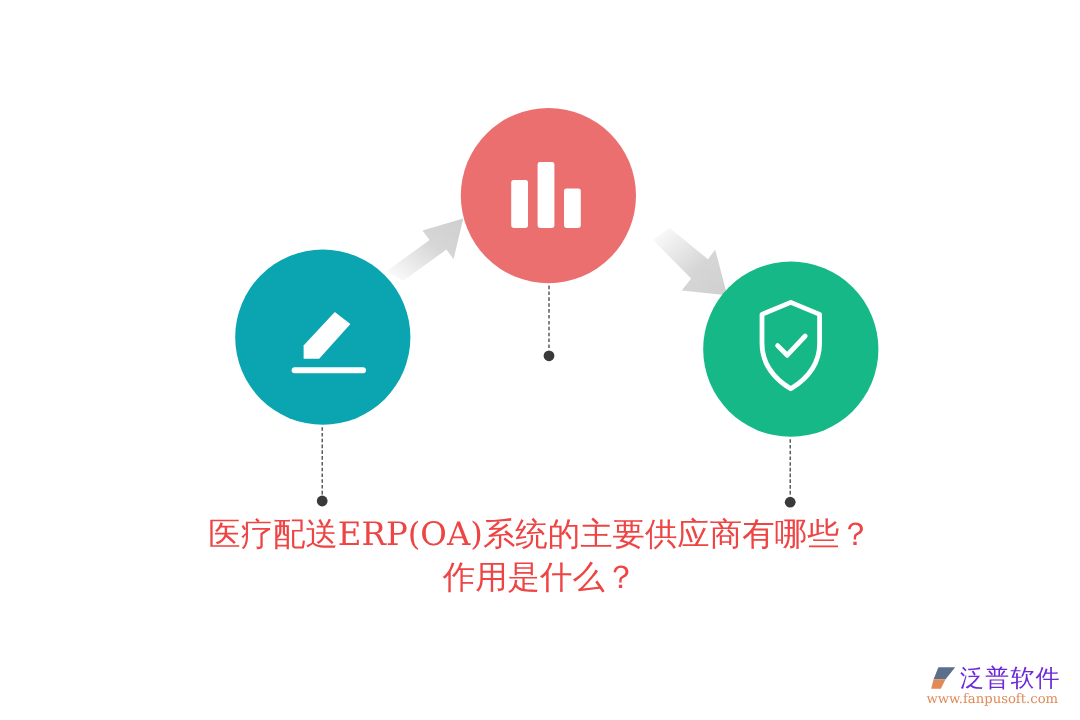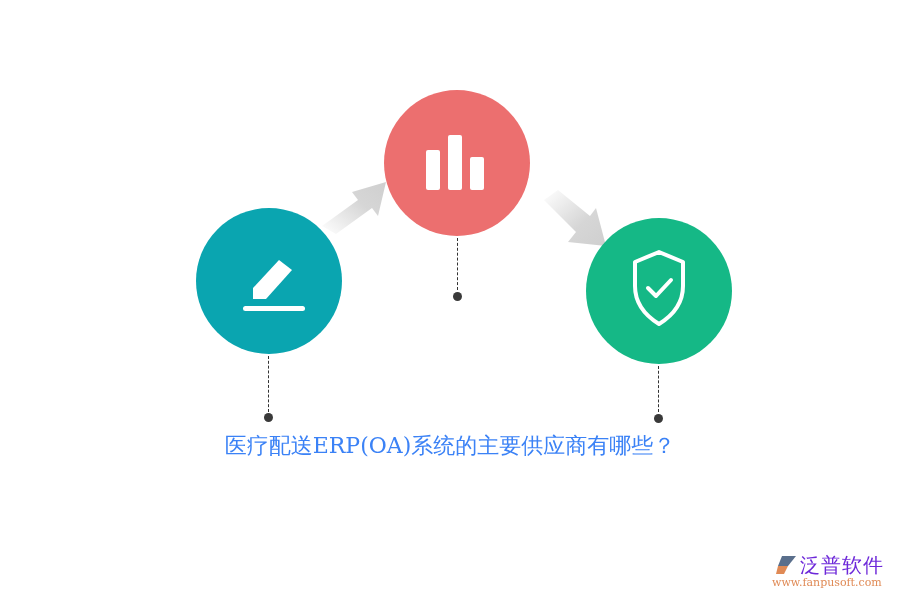--- a/index.html
+++ b/index.html
@@ -5,21 +5,21 @@
   html,body{margin:0;padding:0;background:#ffffff;}
   body{width:900px;height:600px;position:relative;overflow:hidden;font-family:"DejaVu Serif","Liberation Serif",serif;}
   .circle{position:absolute;border-radius:50%;}
   .c1{left:196px;top:208px;width:146px;height:146px;background:#0aa5b0;}
   .c2{left:384px;top:90px;width:146px;height:146px;background:#ec6f6f;}
   .c3{left:586px;top:218px;width:146px;height:146px;background:#15b886;}
   .icon{position:absolute;left:0;top:0;width:146px;height:146px;}
   .dash{position:absolute;width:0;border-left:1.5px dashed #333;}
   .dot{position:absolute;width:9px;height:9px;border-radius:50%;background:#3a3a3a;}
   .arrow{position:absolute;}
-  .title{position:absolute;left:0;width:900px;top:428px;text-align:center;color:#3b82f6;font-size:22px;line-height:36px;}
+  .title{position:absolute;left:0;width:900px;top:428px;text-align:center;color:#ef4444;font-size:27px;line-height:36px;}
   .logo{position:absolute;left:772px;top:552px;width:128px;height:46px;}
   .logo-name{position:absolute;left:28px;top:0;font-family:"DejaVu Sans","Liberation Sans",sans-serif;font-size:20px;color:#6d28d9;letter-spacing:1px;}
   .logo-url{position:absolute;left:0;top:24px;font-family:"DejaVu Serif","Liberation Serif",serif;font-size:11px;color:#e08a55;}
 </style>
 </head>
 <body>
 
 <svg class="arrow" style="left:318px;top:176px;" width="76" height="62" viewBox="0 0 76 62">
   <defs>
     <linearGradient id="g1" x1="0" y1="1" x2="1" y2="0">
@@ -68,20 +68,21 @@
   <svg class="icon" viewBox="0 0 146 146">
     <path d="M73,34 L97,44 L97,68 C97,86 86,98 73,106 C60,98 49,86 49,68 L49,44 Z" fill="none" stroke="#ffffff" stroke-width="4" stroke-linejoin="round"></path>
     <polyline points="62,70 70,78 85,62" fill="none" stroke="#ffffff" stroke-width="4" stroke-linecap="round" stroke-linejoin="round"></polyline>
   </svg>
 </div>
 <div class="dash" style="left:658px;top:366px;height:46px;"></div>
 <div class="dot" style="left:654px;top:414px;"></div>
 
 <div class="title">
   <div>医疗配送ERP(OA)系统的主要供应商有哪些？</div>
+  <div>作用是什么？</div>
 </div>
 
 <div class="logo">
   <svg style="position:absolute;left:2px;top:2px;" width="24" height="22" viewBox="0 0 24 22">
     <polygon points="8,2 22,2 14,12 4,12" fill="#5a6f8c"></polygon>
     <polygon points="4,12 14,12 10,20 2,20" fill="#e08a55"></polygon>
   </svg>
   <span class="logo-name">泛普软件</span>
   <span class="logo-url">www.fanpusoft.com</span>
 </div>

